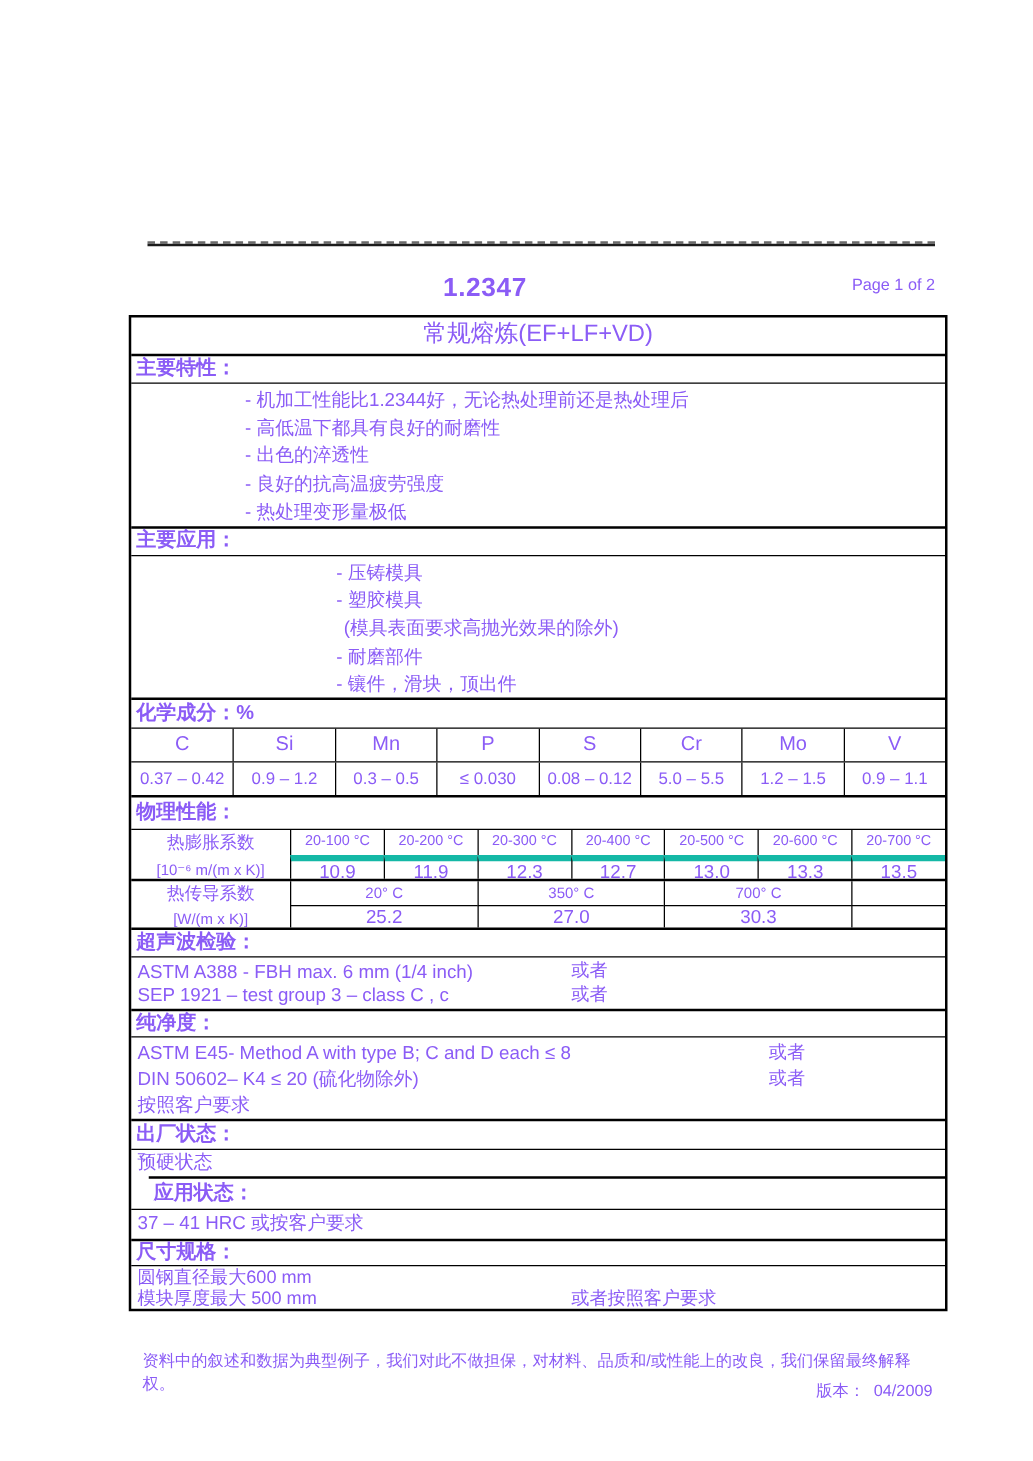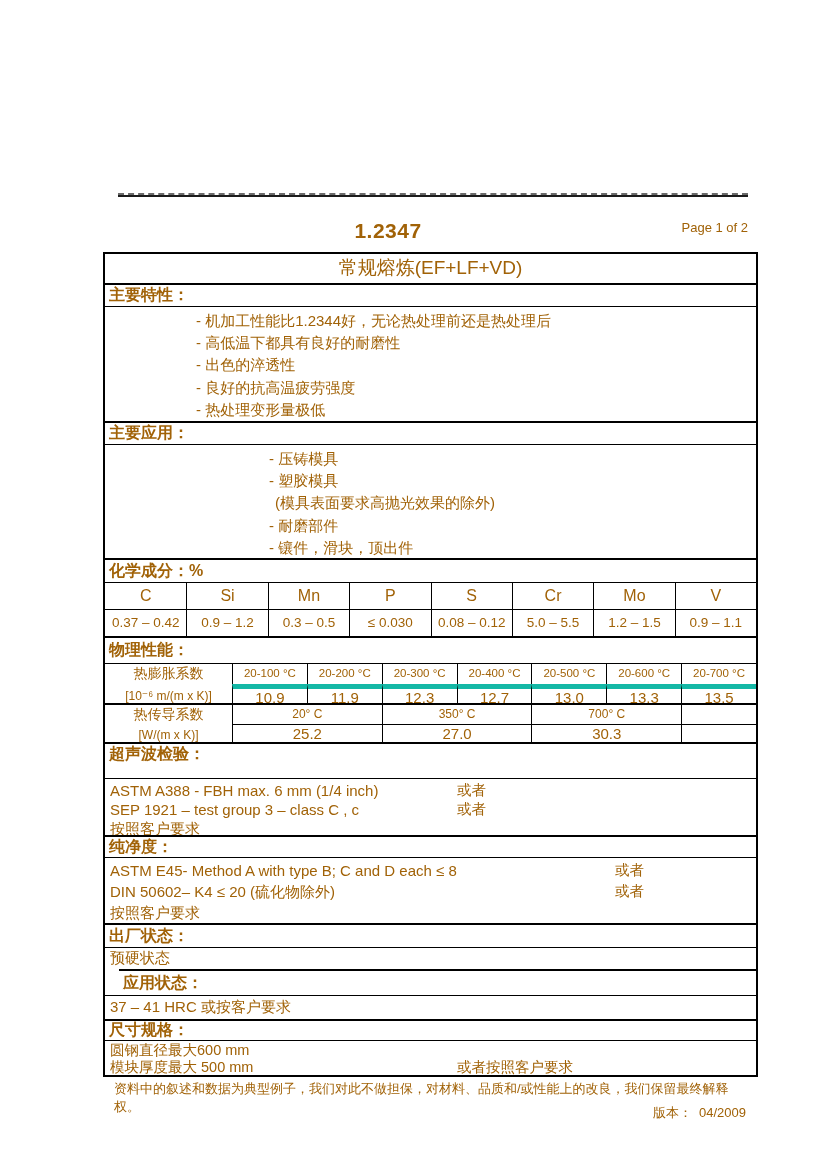--- a/index.html
+++ b/index.html
@@ -2,21 +2,21 @@
 <html><head>
 <meta charset="utf-8">
 <style>
   * { box-sizing: border-box; margin: 0; padding: 0; }
   html, body { background: #ffffff; }
   .page {
     position: relative;
     width: 826px;
     height: 1169px;
     background: #ffffff;
-    color: #a16207;
+    color: #8b5cf6;
     font-family: "Liberation Sans", "DejaVu Sans", sans-serif;
     overflow: hidden;
   }
   .top-rule {
     position: absolute;
     left: 118px; top: 193px;
     width: 630px; height: 5px;
   }
   .top-rule .rule-dash { border-top: 2px dashed #6a6a6a; height: 2px; }
   .top-rule .rule-solid { border-top: 2px solid #1c1c1c; height: 0; }
@@ -96,21 +96,21 @@
   }
   .phys-grid .label-main { font-size: 14px; line-height: 18px; }
   .phys-grid .label-unit { font-size: 12px; line-height: 14px; }
   .exp { height: 40px; border-top: 1px solid #000; grid-template-rows: 20px 19px; }
   .exp .temp { font-size: 11.5px; line-height: 19px; }
   .exp .val { font-size: 15px; line-height: 18px; border-top: 5px solid #14b8a6; }
   .cond { height: 39px; border-top: 2px solid #000; grid-template-rows: 19px 18px; }
   .cond .temp { font-size: 12px; line-height: 18px; grid-column: span 2; }
   .cond .temp.single, .cond .val.single { grid-column: span 1; }
   .cond .val { font-size: 15px; line-height: 17px; border-top: 1px solid #000; grid-column: span 2; }
-  .ultra { height: 57px; padding: 2px 0 0 5px; margin-top: 13px; }
+  .ultra { height: 42px; padding: 2px 0 0 5px; }
   .ultra .line { line-height: 19px; font-size: 15px; }
   .purity { height: 66px; padding: 2px 0 0 5px; }
   .purity .line { line-height: 21px; font-size: 15px; }
   .or-marker { position: absolute; top: 0; font-size: 14.5px; }
   .ultra .or-marker { left: 347px; }
   .purity .or-marker { left: 505px; }
   .value-row { font-size: 15px; padding-left: 5px; }
   .dims { height: 35px; padding: 1px 0 0 5px; }
   .dims .line { line-height: 17px; font-size: 14.5px; }
   .dims .or-marker { left: 347px; font-size: 14.5px; }

